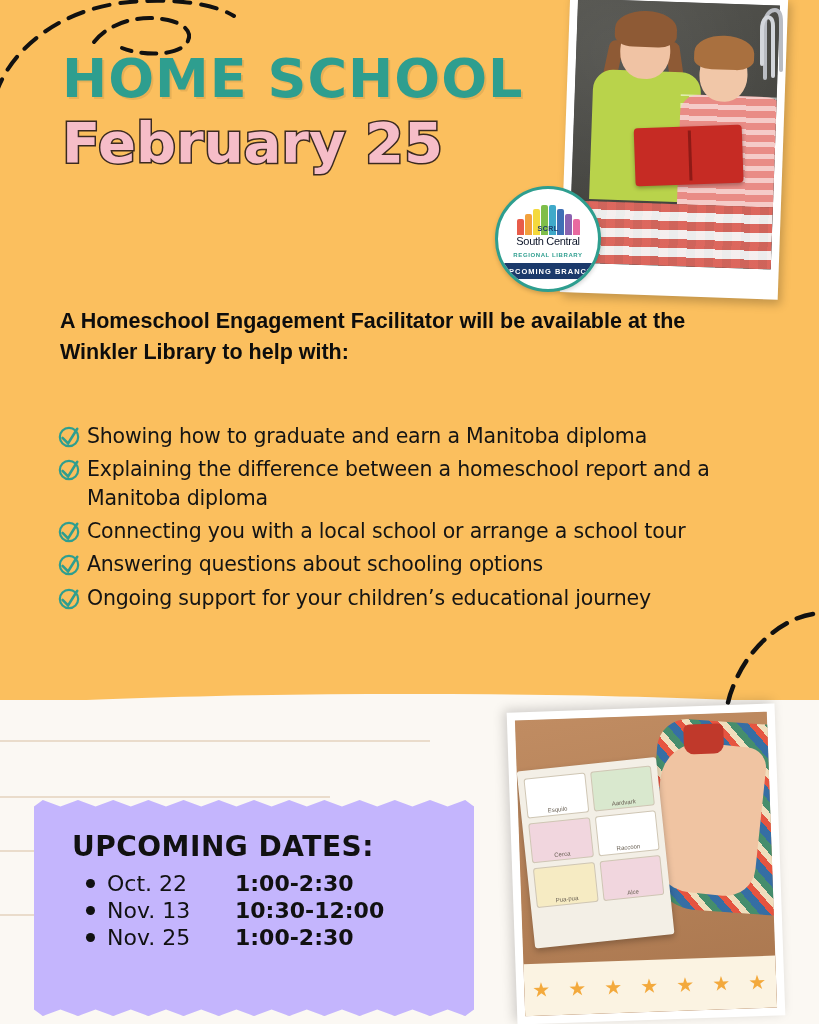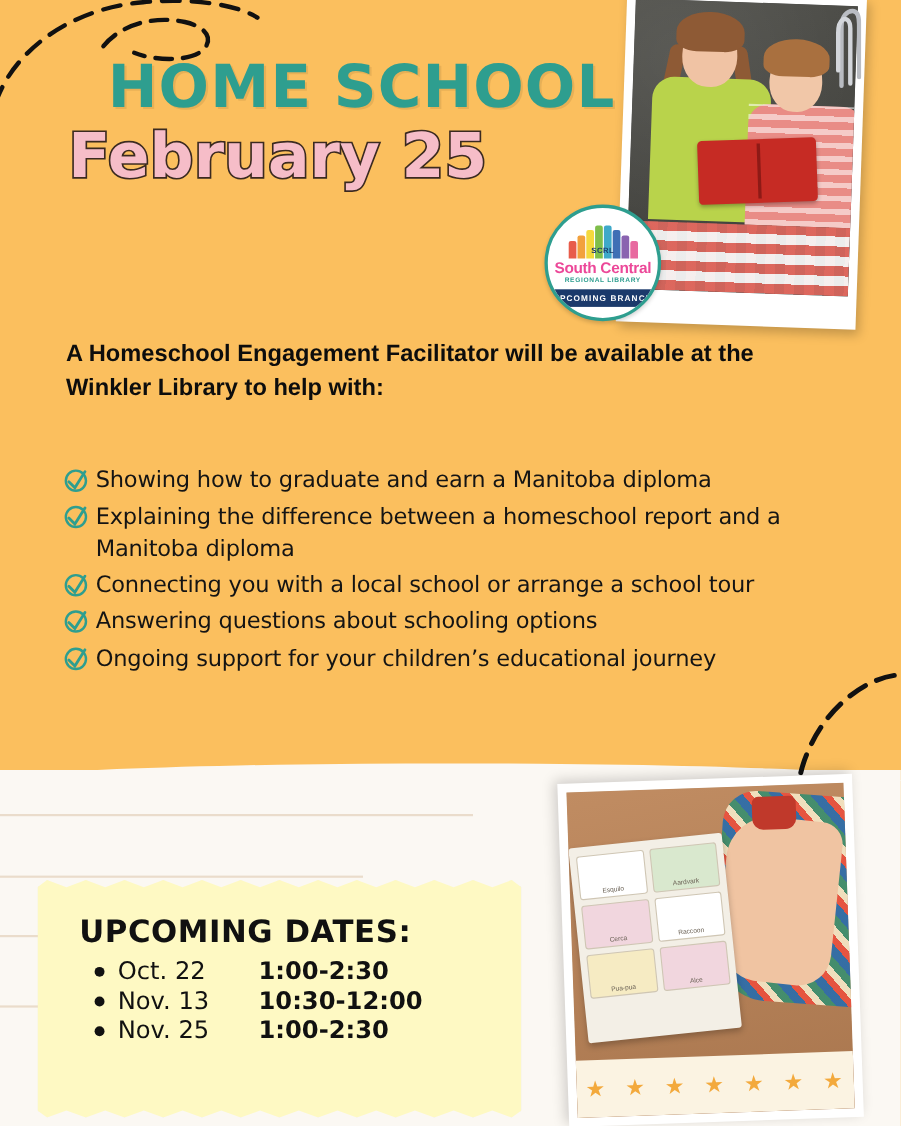--- a/index.html
+++ b/index.html
@@ -54,21 +54,20 @@
     width: 520px;
   }
   .h-home-school {
     font-family: "DejaVu Sans", sans-serif;
     font-weight: bold;
     font-size: 54px;
     letter-spacing: 1px;
     color: #2E9E8F;
     line-height: 1;
     text-shadow: 2px 2px 0 rgba(0,0,0,0.08);
-    margin-left: 36px;
   }
   .h-connections {
     font-family: "DejaVu Sans", sans-serif;
     font-size: 56px;
     color: #1A1A1A;
     line-height: 1.15;
     margin-top: 8px;
     letter-spacing: -0.5px;
   }
   .h-date {
@@ -180,21 +179,21 @@
     width: 78px; height: 34px;
     display: flex; gap: 1px; align-items: flex-end; justify-content: center;
   }
   .logo-fan i { display: block; width: 7px; border-radius: 2px 2px 0 0; }
   .logo-scrl {
     position: absolute; top: 36px; left: 0; right: 0; text-align: center;
     font-size: 7px; font-weight: bold; color: #1B3A6B; letter-spacing: 0.5px;
   }
   .logo-sc {
     position: absolute; top: 46px; left: 0; right: 0; text-align: center;
-    font-size: 14px; font-weight: bold; color: #ec4899; letter-spacing: -0.3px;
+    font-size: 11px; font-weight: normal; color: #0f172a; letter-spacing: -0.3px;
   }
   .logo-rl {
     position: absolute; top: 63px; left: 0; right: 0; text-align: center;
     font-size: 6px; font-weight: bold; color: #2E9E8F; letter-spacing: 0.6px;
   }
   .logo-branch-bar {
     position: absolute; left: 0; right: 0; top: 74px; height: 16px;
     background: #1B3A6B;
     display: flex; align-items: center; justify-content: center;
   }
@@ -237,21 +236,21 @@
     line-height: 1.42;
     color: #141414;
     letter-spacing: -0.2px;
   }
 
   
   .dates-card {
     position: absolute;
     left: 34px; top: 800px;
     width: 440px; height: 216px;
-    background: #fef9c3;
+    background: #c4b5fd;
     padding: 30px 0 0 0;
     box-shadow: 2px 3px 6px rgba(0,0,0,0.12);
     
     clip-path: polygon(
       0% 3%, 2% 0%, 6% 3%, 10% 0%, 14% 3%, 18% 0%, 22% 3%, 26% 0%, 30% 3%,
       34% 0%, 38% 3%, 42% 0%, 46% 3%, 50% 0%, 54% 3%, 58% 0%, 62% 3%, 66% 0%,
       70% 3%, 74% 0%, 78% 3%, 82% 0%, 86% 3%, 90% 0%, 94% 3%, 98% 0%, 100% 3%,
       100% 97%, 98% 100%, 94% 97%, 90% 100%, 86% 97%, 82% 100%, 78% 97%,
       74% 100%, 70% 97%, 66% 100%, 62% 97%, 58% 100%, 54% 97%, 50% 100%,
       46% 97%, 42% 100%, 38% 97%, 34% 100%, 30% 97%, 26% 100%, 22% 97%,

